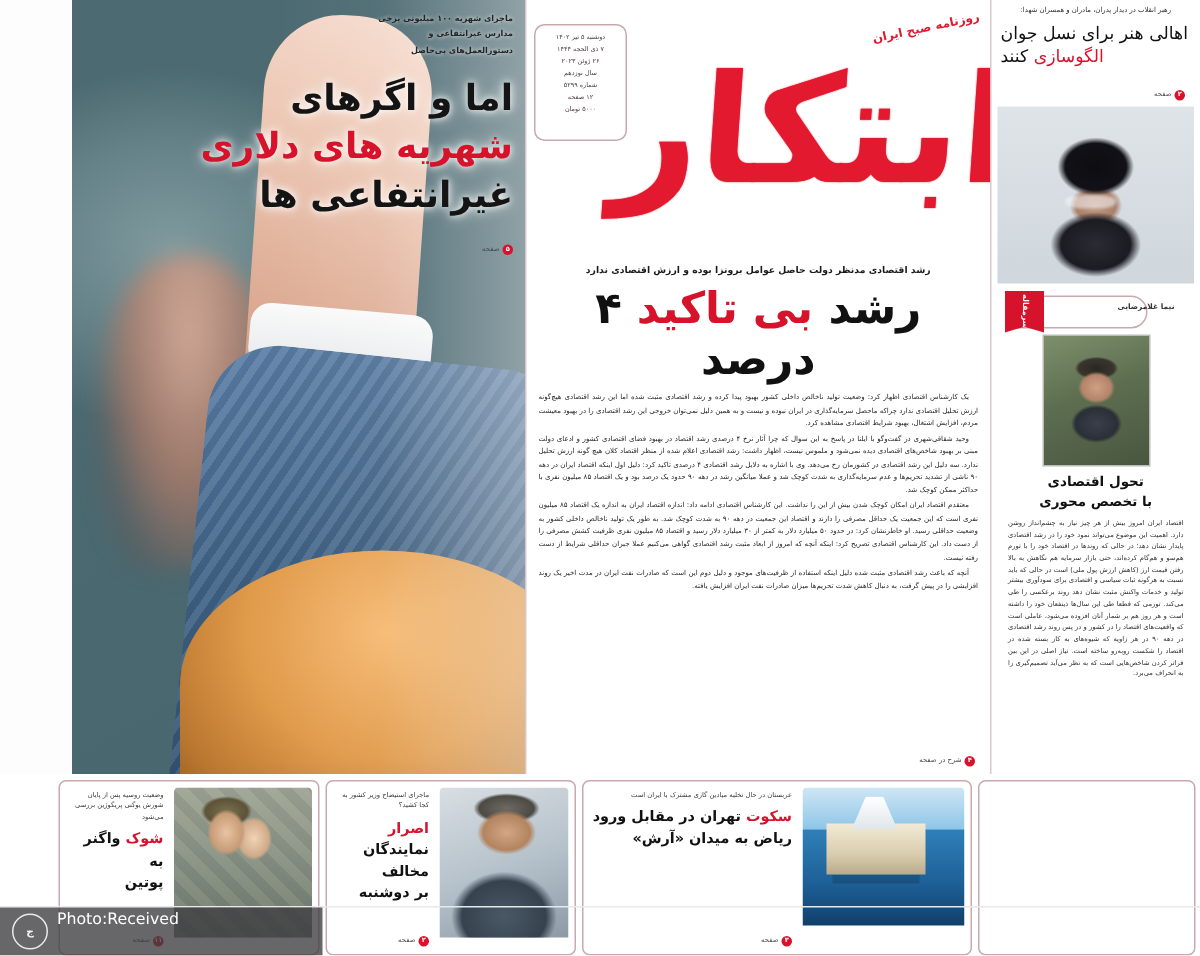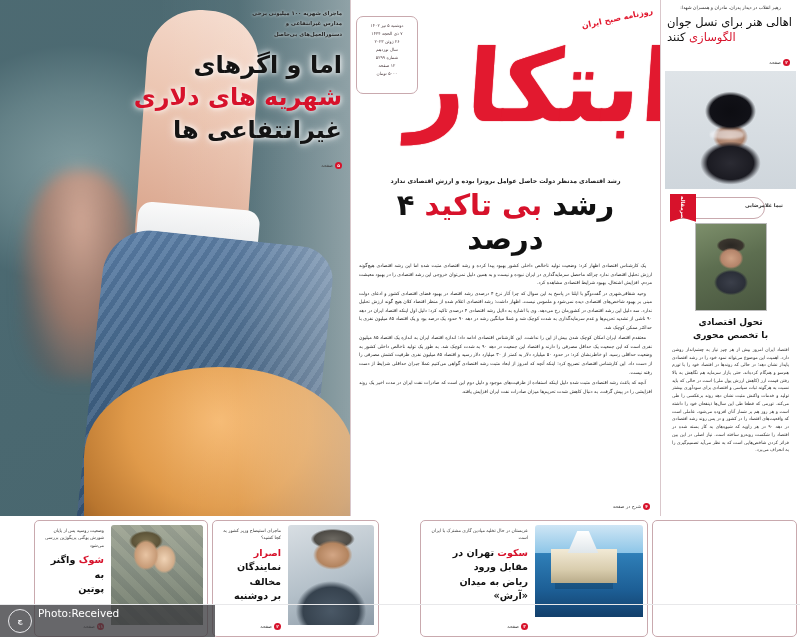--- a/index.html
+++ b/index.html
@@ -140,21 +140,21 @@
   .lead-head .hl { color: #d7122b; }
   .lead-body {
     font-size: 4.7px; color: #262626; line-height: 1.82;
     text-align: justify; padding: 0 8px; flex: 1; overflow: hidden;
   }
   .lead-body p { margin-bottom: 2px; text-indent: 6px; }
   .lead-badge-row { padding: 2px 10px 4px 0; text-align: right; }
 
   
   .col-photo {
-    width: 350px; height: 516px; position: relative; overflow: hidden;
+    width: 302px; height: 516px; position: relative; overflow: hidden;
     background: linear-gradient(170deg, #b9cfd6 0%, #9fbcc4 30%, #7fa3ac 100%);
   }
   .ph-board {
     position: absolute; inset: 0;
     background:
       radial-gradient(ellipse 150px 120px at 22% 32%, rgba(118,146,150,.85) 0%, rgba(90,120,126,.9) 60%, rgba(70,100,108,.95) 100%),
       linear-gradient(150deg, #cfe0e4 0%, #a9c4cb 40%, #6d8f99 100%);
   }
   .ph-childblur {
     position: absolute; left: 6%; top: 33%; width: 120px; height: 210px;
@@ -206,21 +206,21 @@
   
   .bottom-strip {
     height: 121px; display: flex; flex-direction: row;
     padding: 4px 3px 0 3px; gap: 4px; background: #fff;
   }
   .bnews {
     border: 1px solid #c9a9ae; border-radius: 5px; background: #fff;
     display: flex; flex-direction: row; padding: 4px; gap: 4px; overflow: hidden;
   }
   .bn-1 { width: 145px; }
-  .bn-2 { width: 228px; margin-left: 37px; }
+  .bn-2 { width: 260px; }
   .bn-3 { width: 167px; }
   .bn-4 { width: 174px; margin-left: 28px; }
   .bn-thumb { flex: 0 0 auto; border-radius: 3px; overflow: hidden; }
   .bn-text { flex: 1; text-align: right; display: flex; flex-direction: column; padding: 2px 3px 0 1px; }
   .bn-kicker { font-size: 4.5px; color: #3a3a3a; line-height: 1.65; margin-bottom: 4px; }
   .bn-head { font-size: 9.6px; font-weight: bold; color: #111; line-height: 1.5; }
   .bn-head .hl { color: #d7122b; }
   .bn-badge-row { margin-top: auto; padding-top: 3px; }
 
   .thumb-oil {

